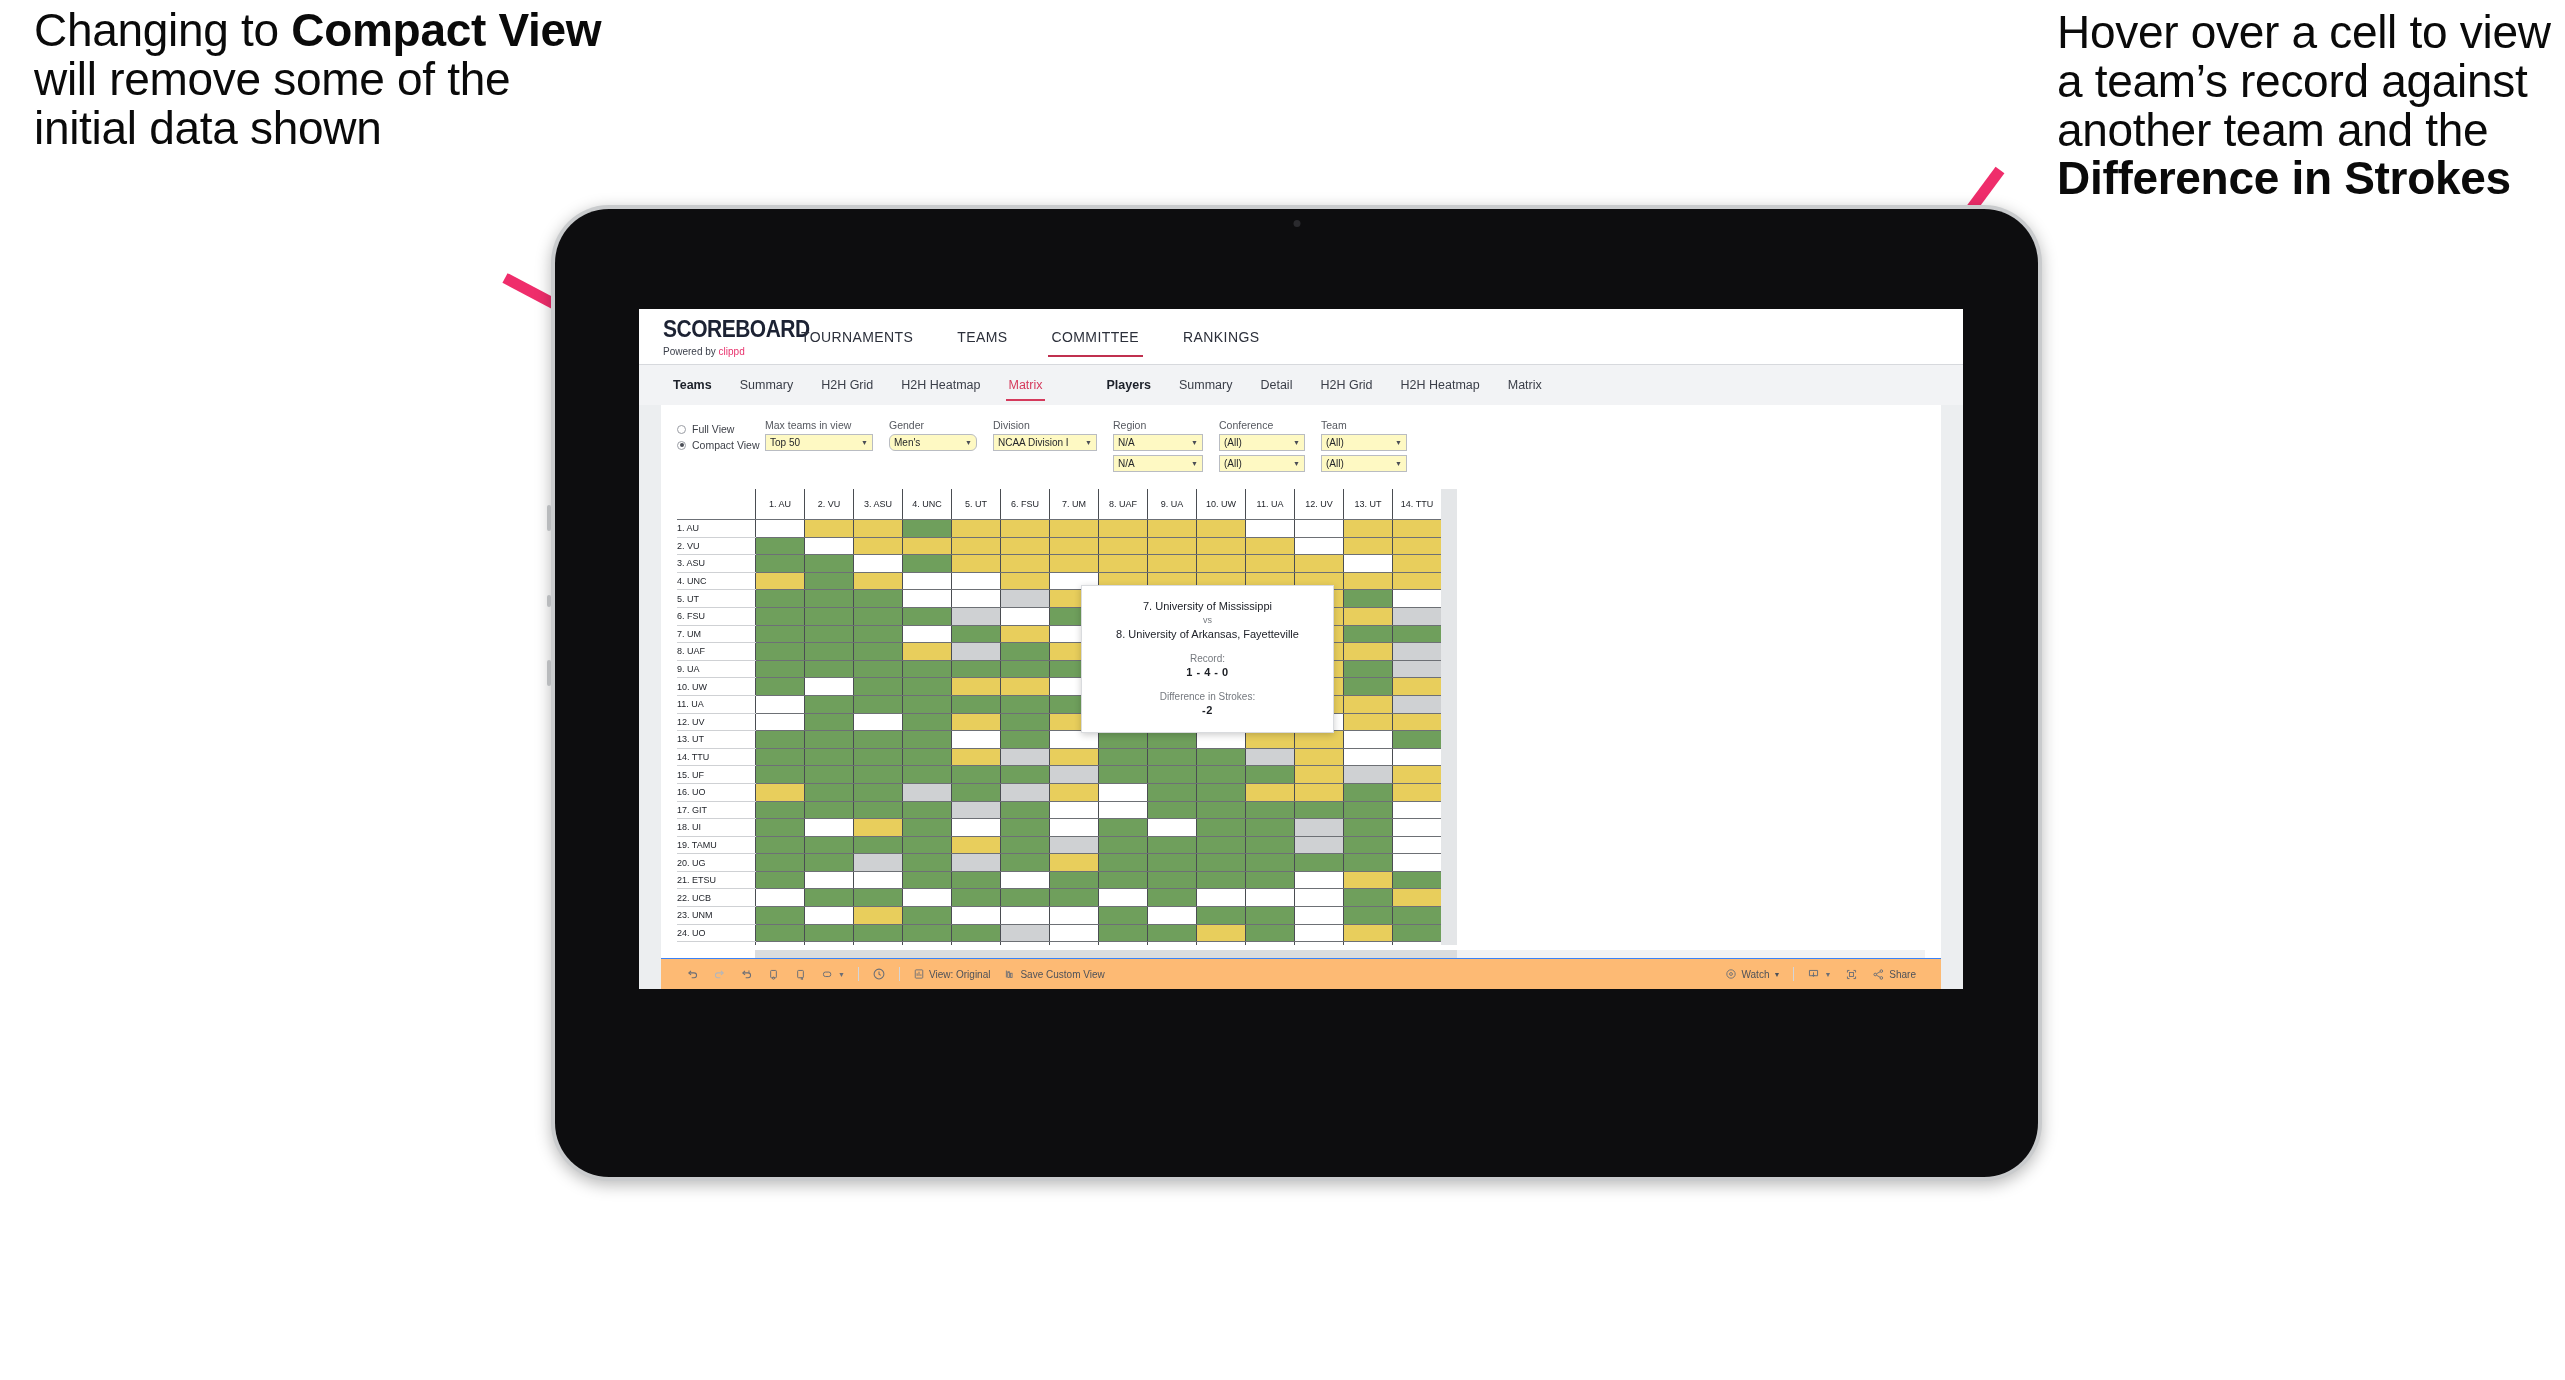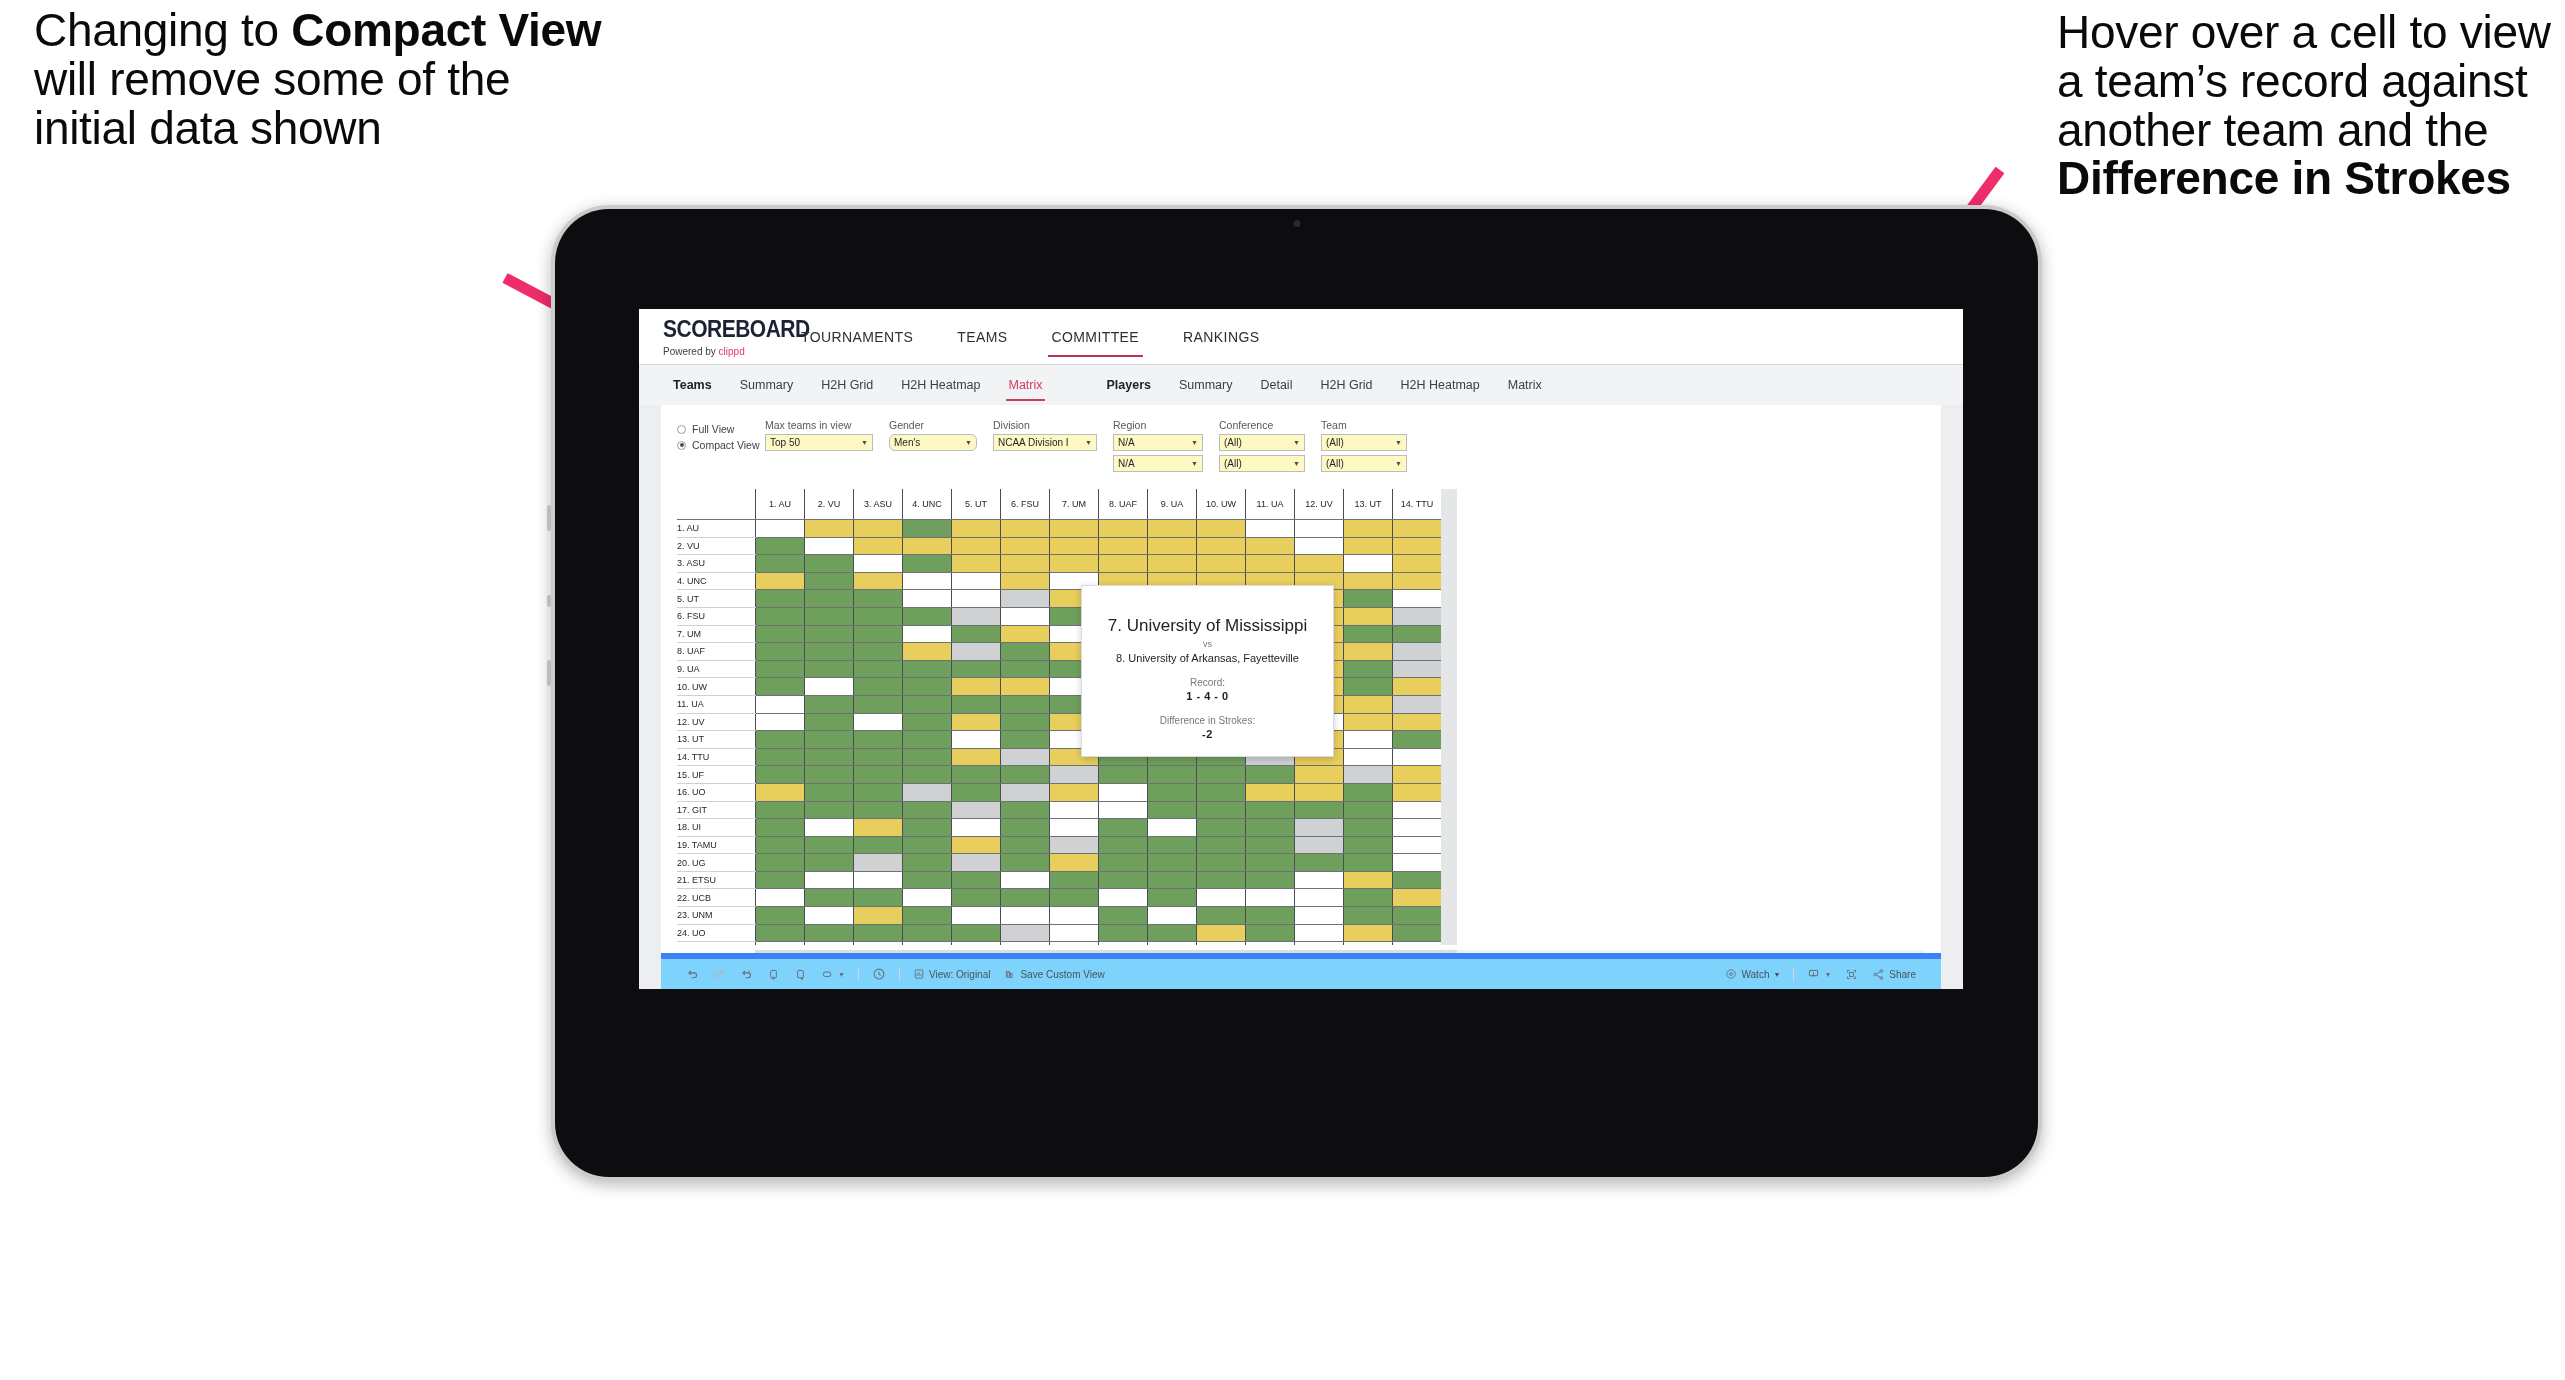--- a/index.html
+++ b/index.html
@@ -75,27 +75,27 @@
   tr.lastrow td.cell{background:#fff;border-bottom:none;}
   tr.lastrow td.rhead{border-bottom:none;}
   
   .gutter{width:16px;background:#e4e6e8;border:none;}
   
   #hscroll{position:absolute;left:94px;right:16px;bottom:30px;height:9px;background:#f1f2f3;}
   #hscroll-thumb{position:absolute;left:0;top:0;width:60%;height:9px;background:#dadcde;}
   
   #tooltip{position:absolute;left:420px;top:180px;width:235px;background:#fff;
      border:1px solid #d9dbde;box-shadow:0 2px 7px rgba(0,0,0,.2);padding:14px 8px 16px 8px;text-align:center;z-index:40;}
-  #tt-t1{font-size:17px;color:#20232a;font-weight:500;margin-top:16px;}
+  #tt-t1{font-size:11px;color:#20232a;font-weight:500;}
   #tt-vs{font-size:9px;color:#75797f;margin:3px 0;}
   #tt-t2{font-size:11px;color:#20232a;font-weight:500;}
   .tt-lbl{font-size:10px;color:#75797f;margin-top:13px;}
   .tt-val{font-size:11px;color:#1b1e24;font-weight:bold;margin-top:2px;letter-spacing:.5px;}
   
-  #toolbar{position:absolute;left:0;right:0;bottom:0;height:30px;background:#7dd3fc;border-top:6px solid #3b82f6;
+  #toolbar{position:absolute;left:0;right:0;bottom:0;height:30px;background:#fdba74;border-top:1px solid #3b82f6;
      display:flex;align-items:center;padding:0 18px;font-size:10px;color:#4d5159;}
   .tb{display:flex;align-items:center;gap:4px;padding:0 7px;cursor:pointer;color:#4d5159;}
   .tb svg{display:block;}
   .tbsep{width:1px;height:14px;background:#d3d5d9;margin:0 6px;}
   .spacer{flex:1;}
 </style>
 </head>
 <body>
 
 <div class="anno" id="anno-left">

